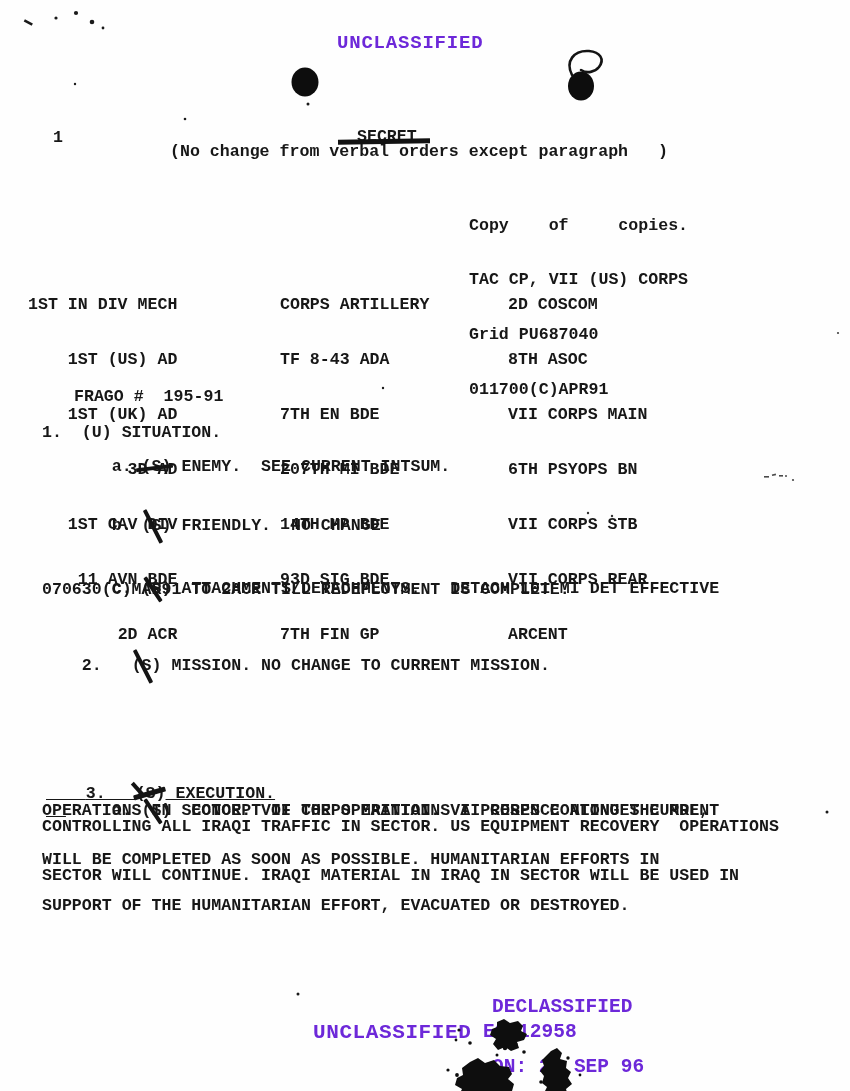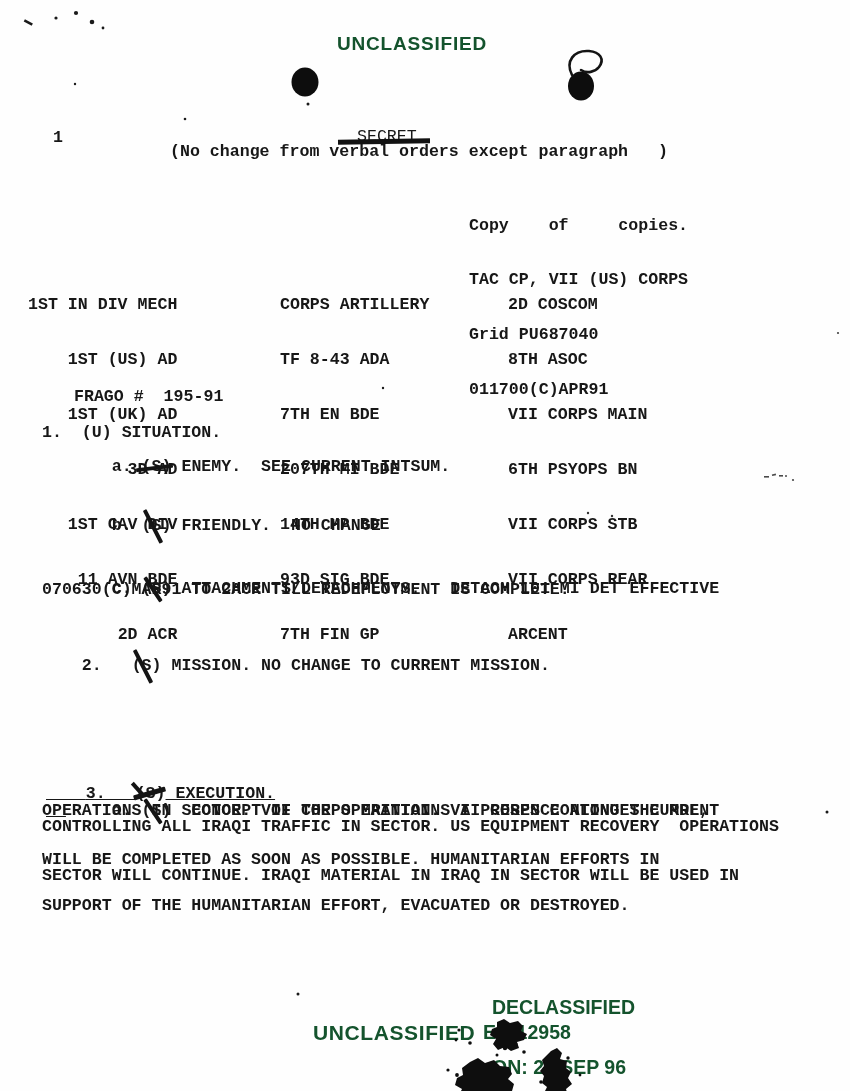--- a/index.html
+++ b/index.html
@@ -7,39 +7,39 @@
          font-family:"Liberation Mono", monospace; }
   .page { position:absolute; left:0; top:0; width:850px; height:1091px;
           background:#fefefe; overflow:hidden; }
   .mono { position:absolute; font-family:"Liberation Mono", monospace;
           font-size:16.6px; font-weight:700; color:#171717;
           white-space:pre; line-height:1; letter-spacing:0; }
   .mono-block { position:absolute; font-family:"Liberation Mono", monospace;
           font-size:16.6px; font-weight:700; color:#171717; white-space:pre; }
   .mono-block > div { line-height:17px; height:17px; }
   .addr > div { line-height:16.7px; height:16.7px; }
-  .serifb { position:absolute; font-family:Liberation Sans, sans-serif;
-          font-weight:700; color:#14532d; white-space:pre; line-height:1; }
+  .serifb { position:absolute; font-family:Liberation Mono, monospace;
+          font-weight:700; color:#6d28d9; white-space:pre; line-height:1; }
   .stamp { font-size:19.5px; }
   .stamp > div { line-height:21.4px; height:21.4px; }
 
   
   .mk { position:relative; display:inline-block; }
   .mk::after { content:""; position:absolute; background:#141414; border-radius:1px; }
   .mk-flat::after   { left:-6px; top:7px;  width:37px; height:3.5px; transform:rotate(-7deg); }
   .mk-bar::after    { left:-4px; top:6.5px;width:42px; height:4.5px; transform:rotate(-4deg); }
   .mk-slash::after  { left:9px;  top:-10px; width:3.6px; height:37px; transform:rotate(-27deg); }
   .mk-slash-short::after { left:9px; top:-6px; width:3.6px; height:29px; transform:rotate(-34deg); }
   .mk-scribble::after { left:-3px; top:5px; width:33px; height:4.5px; transform:rotate(-16deg); }
   .mk-scribble::before { content:""; position:absolute; left:0px; top:-5px;
           width:4px; height:17px; background:#141414; transform:rotate(-42deg); }
 
   .secret-word { position:absolute; left:357px; top:128.5px;
           font-family:"Liberation Mono", monospace; font-size:16.6px;
-          font-weight:400; color:#171717; line-height:1; }
+          font-weight:700; color:#171717; line-height:1; }
   .secret-strike { position:absolute; left:338px; top:139px; width:92px;
           height:4.5px; background:#121212; transform:rotate(-1deg); }
 
   svg.artifacts { position:absolute; left:0; top:0; pointer-events:none; }
 </style>
 </head>
 <body>
 
 <div class="page">
 

